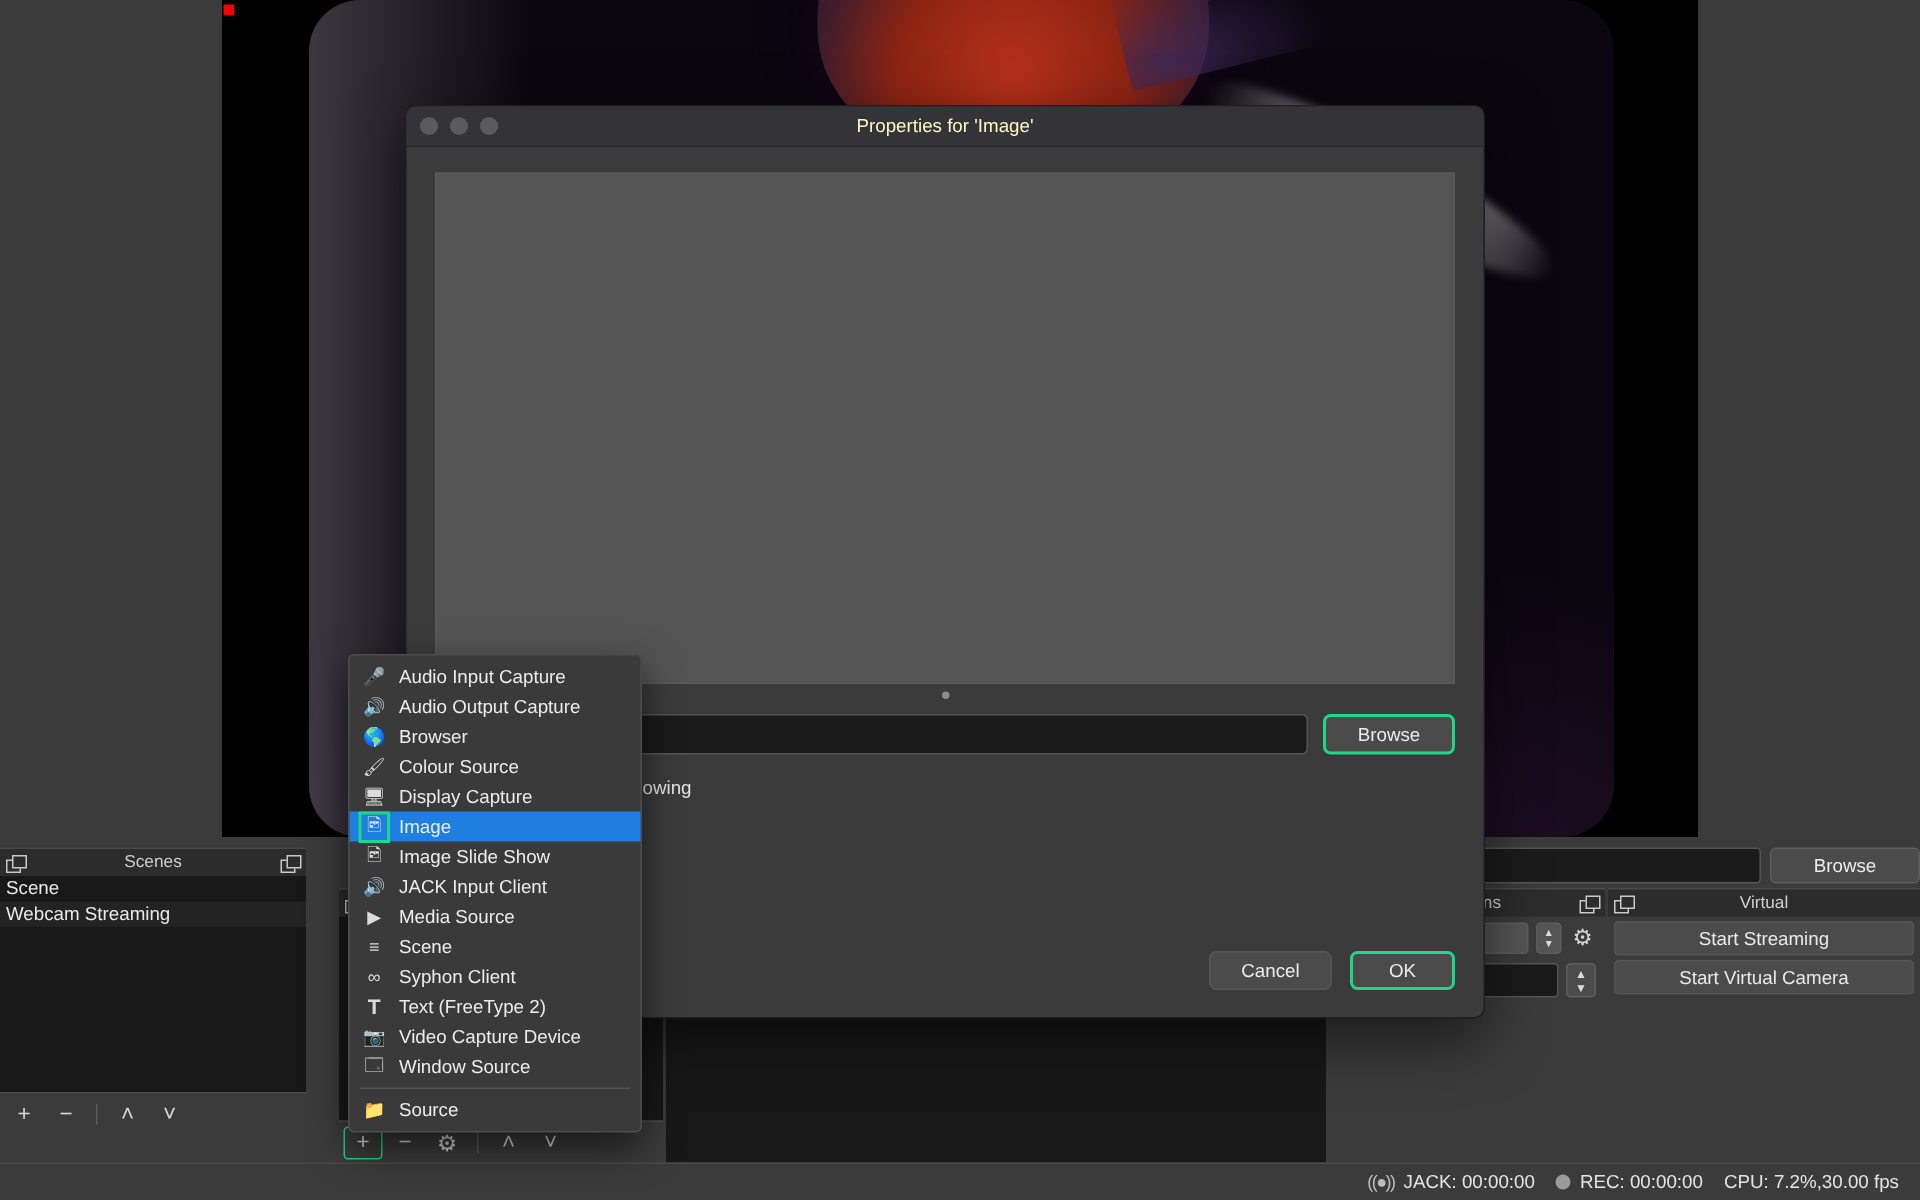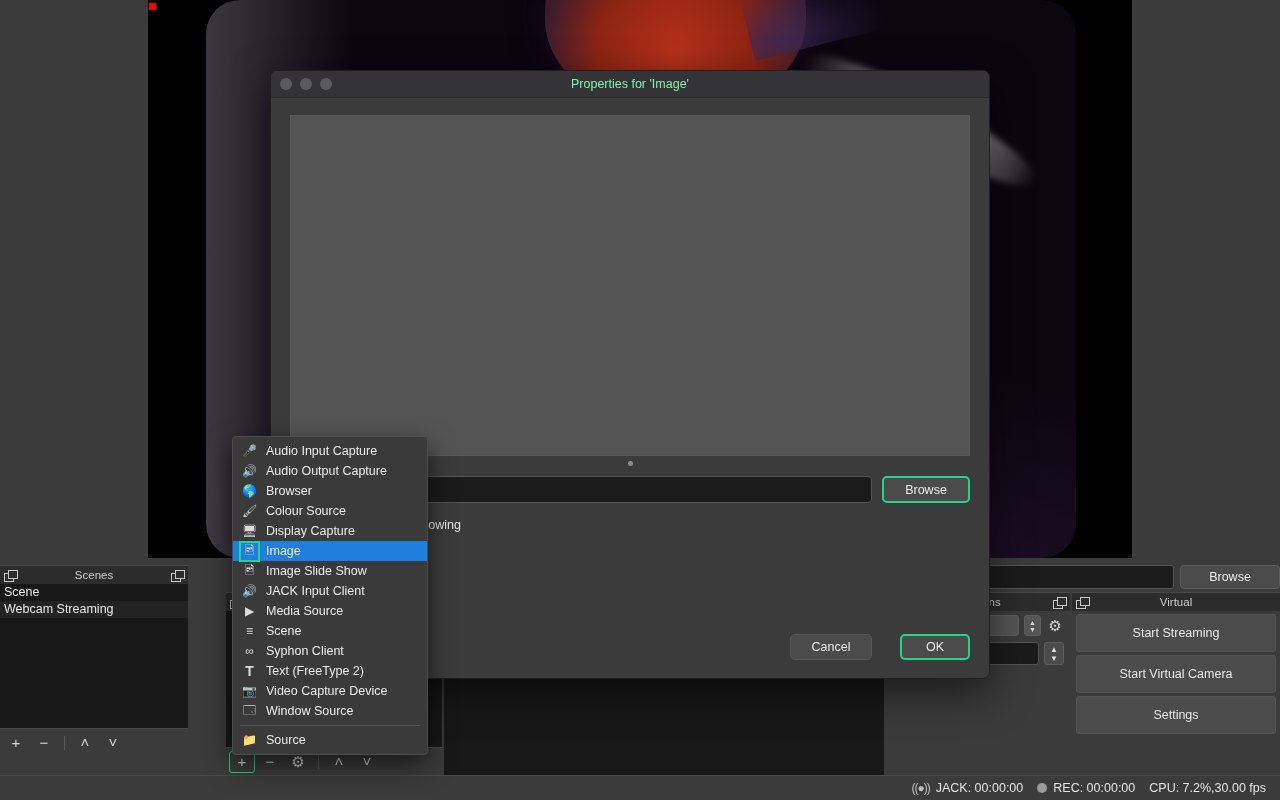--- a/index.html
+++ b/index.html
@@ -107,21 +107,21 @@
   }
   .tbtn {
     width: 26px; height: 22px; display: flex; align-items: center;
     justify-content: center; color: #d6d6d6; font-size: 15px;
     background: transparent; border: 1px solid transparent; border-radius: 3px;
   }
   .tbtn.hl { border-color: #1fd68a; }
   .tb-divider { width: 1px; height: 14px; background: #5a5a5a; margin: 0 5px; }
 
   
-  #scenes-panel { position: absolute; left: 0; top: 565px; width: 188px; height: 210px; }
+  #scenes-panel { position: absolute; left: 0; top: 565px; width: 204px; height: 210px; }
   #scene-name-bar {
     position: absolute; left: 0; top: 567px; width: 224px; height: 22px;
     color: #e6e6e6; font-size: 12.5px; line-height: 22px; padding-left: 4px;
     background: #3b3b3b;
   }
   #sources-panel { position: absolute; left: 226px; top: 592px; width: 216px; height: 183px; }
 
   
   #mixer-panel { position: absolute; left: 444px; top: 592px; width: 440px; height: 183px; }
   
@@ -146,21 +146,21 @@
   }
   .spin-big {
     width: 20px; height: 23px; background: #4b4b4b; border: 1px solid #5e5e5e;
     border-radius: 3px; display: flex; flex-direction: column;
     align-items: center; justify-content: center; color: #ddd; font-size: 8px; line-height: 9px;
   }
 
   
   #controls-panel { position: absolute; left: 1072px; top: 592px; width: 208px; height: 183px; }
   .ctrl-btn {
-    margin: 3px 4px; height: 38px; background: #4b4b4b; border: 1px solid #555;
+    margin: 3px 4px; height: 23px; background: #4b4b4b; border: 1px solid #555;
     border-radius: 3px; color: #e9e9e9; font-size: 12.5px;
     display: flex; align-items: center; justify-content: center;
   }
 
   
   #tr-browse-wrap { position: absolute; left: 930px; top: 565px; width: 350px; height: 24px; display: flex; gap: 6px; }
   #tr-browse-input { flex: 1; background: #1b1b1b; border: 1px solid #565656; border-radius: 3px; }
   #tr-browse-btn {
     width: 100px; background: #4b4b4b; border: 1px solid #5c5c5c; border-radius: 4px;
     color: #ececec; font-size: 12.5px; display: flex; align-items: center; justify-content: center;
@@ -182,21 +182,21 @@
     position: absolute; left: 270px; top: 70px; width: 720px; height: 609px;
     background: #3b3b3b; border-radius: 7px;
     box-shadow: 0 14px 40px rgba(0,0,0,.55);
     overflow: hidden; border: 1px solid #1f1f1f;
   }
   #dlg-titlebar {
     height: 27px; background: #343438; position: relative;
     display: flex; align-items: center; justify-content: center;
     border-bottom: 1px solid #2a2a2d;
   }
-  #dlg-title { color: #86efac; font-size: 12.5px; }
+  #dlg-title { color: #fef9c3; font-size: 12.5px; }
   .lights { position: absolute; left: 9px; display: flex; gap: 8px; }
   .light { width: 12px; height: 12px; border-radius: 50%; background: #5a5a60; }
   #dlg-body { padding: 17px 19px 0 19px; height: 582px; position: relative; }
   #dlg-preview {
     height: 341px; background: #545454; border: 1px solid #5a5a5a;
   }
   #dlg-splitter { height: 14px; display: flex; align-items: center; justify-content: center; }
   #dlg-splitter .dot { width: 5px; height: 5px; border-radius: 50%; background: #8c8c8c; }
   #dlg-file-row { display: flex; gap: 10px; align-items: center; margin-top: 6px; }
   #dlg-file-input {
@@ -214,21 +214,21 @@
   }
   #dlg-check-label { color: #e4e4e4; font-size: 12.5px; }
   #dlg-buttons {
     position: absolute; right: 19px; bottom: 20px; display: flex; gap: 12px; align-items: center;
   }
   .dlg-btn {
     min-width: 82px; height: 26px; padding: 0 16px; background: #4b4b4b;
     border: 1px solid #565656; border-radius: 5px; color: #ececec; font-size: 12.5px;
     display: flex; align-items: center; justify-content: center;
   }
-  .dlg-btn.primary { border: 2px solid #1fd68a; min-width: 70px; margin-left: 16px; }
+  .dlg-btn.primary { border: 2px solid #1fd68a; min-width: 70px; }
 
   
   #source-menu {
     position: absolute; left: 232px; top: 436px; width: 196px;
     background: #3a3a3a; border: 1px solid #4d4d4d; border-radius: 4px;
     padding: 4px 0 4px 0;
     box-shadow: 0 10px 26px rgba(0,0,0,.6);
   }
   .menu-item {
     height: 20px; display: flex; align-items: center; gap: 9px;
@@ -331,21 +331,20 @@
     </div>
   </div>
 
   <div id="controls-panel">
     <div class="panel-header">
       <span class="dock-ico l"></span>
       <span>Virtual</span>
     </div>
     <div class="ctrl-btn">Start Streaming</div>
     <div class="ctrl-btn">Start Virtual Camera</div>
-    <div class="ctrl-btn">Settings</div>
   </div>
 
   <div id="tr-browse-wrap">
     <div id="tr-browse-input"></div>
     <div id="tr-browse-btn">Browse</div>
   </div>
 
   <div id="statusbar">
     <div class="sb-group">
       <span class="live-ico">((●))</span>

